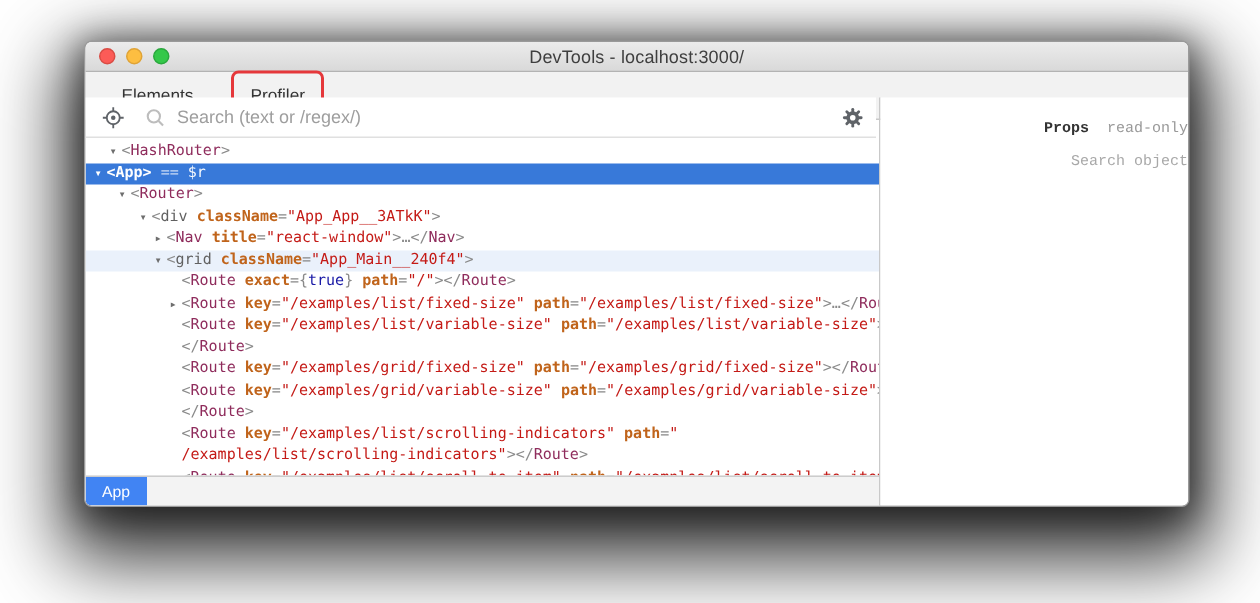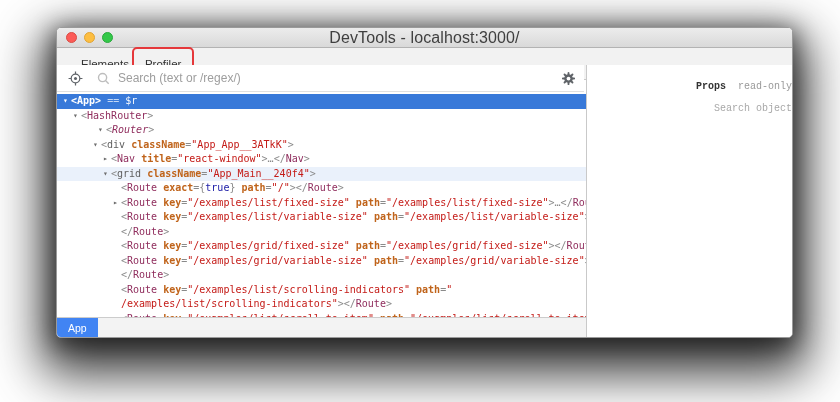--- a/index.html
+++ b/index.html
@@ -15,21 +15,21 @@
     overflow:hidden;
     border:1px solid #9a9a9a;
   }
 
   
   .titlebar {
     height:20px; background:linear-gradient(#ececec,#d9d9d9);
     border-bottom:1px solid #b3b3b3; position:relative;
     display:flex; align-items:center; justify-content:center;
   }
-  .titlebar .title { font-size:16px; color:#3f3f3f; font-weight:500; letter-spacing:.1px; }
+  .titlebar .title { font-size:12px; color:#3f3f3f; font-weight:500; letter-spacing:.1px; }
   .lights { position:absolute; left:9px; top:4px; display:flex; gap:7px; }
   .light { width:11px; height:11px; border-radius:50%; }
   .light.red { background:#fc5b57; border:1px solid #d94c44; }
   .light.yellow { background:#fdbe41; border:1px solid #dfa336; }
   .light.green { background:#34c849; border:1px solid #2aa83d; }
 
   
   .tabbar {
     height:32px; background:#f2f2f2; border-bottom:1px solid #c9c9c9;
     display:flex; align-items:center; padding-left:16px; position:relative;
@@ -131,21 +131,21 @@
         <div class="light green"></div>
       </div>
       <div class="title">DevTools - localhost:3000/</div>
     </div>
 
     <div class="tabbar">
       <div class="tab active">
         <span>Elements</span>
         <span class="underline"></span>
       </div>
-      <div class="tab" style="position:relative; ">
+      <div class="tab" style="position:relative; margin-left:22px;">
         <span>Profiler</span>
         <span class="annotation"></span>
       </div>
     </div>
 
     <div class="toolbar">
       <span class="tool-icon">
         <svg width="15" height="15" viewBox="0 0 16 16">
           <circle cx="8" cy="8" r="4.6" fill="none" stroke="#5f6368" stroke-width="1.3"></circle>
           <circle cx="8" cy="8" r="1.6" fill="#5f6368"></circle>
@@ -173,23 +173,23 @@
             <rect x="7" y="1" width="2" height="14" rx="1" transform="rotate(135 8 8)"></rect>
             <circle cx="8" cy="8" r="4.6"></circle>
           </g>
           <circle cx="8" cy="8" r="2" fill="#ffffff"></circle>
         </svg>
       </span>
     </div>
 
     <div class="leftpane">
       <div class="tree">
+          <div class="tree-row" style="padding-left: 13px;"><span class="arrow">▾</span><span class="seg-punct">&lt;</span><span class="seg-comp">HashRouter</span><span class="seg-punct">&gt;</span></div>
           <div class="tree-row selected" style="padding-left: 3px;"><span class="arrow">▾</span><span class="seg-tagSel">&lt;App&gt;</span><span class="seg-dimSel"> == </span><span class="seg-liteSel">$r</span></div>
-          <div class="tree-row" style="padding-left: 13px;"><span class="arrow">▾</span><span class="seg-punct">&lt;</span><span class="seg-comp">HashRouter</span><span class="seg-punct">&gt;</span></div>
-          <div class="tree-row" style="padding-left: 38px; font-style: italic;"><span class="arrow">▾</span><span class="seg-punct">&lt;</span><span class="seg-comp">Router</span><span class="seg-punct">&gt;</span></div>
+          <div class="tree-row" style="padding-left: 19px;"><span class="arrow">▾</span><span class="seg-punct">&lt;</span><span class="seg-comp">Router</span><span class="seg-punct">&gt;</span></div>
           <div class="tree-row" style="padding-left: 33px;"><span class="arrow">▾</span><span class="seg-punct">&lt;</span><span class="seg-dom">div</span><span class="seg-plain"> </span><span class="seg-attr">className</span><span class="seg-punct">=</span><span class="seg-str">"App_App__3ATkK"</span><span class="seg-punct">&gt;</span></div>
           <div class="tree-row" style="padding-left: 43px;"><span class="arrow">▸</span><span class="seg-punct">&lt;</span><span class="seg-comp">Nav</span><span class="seg-plain"> </span><span class="seg-attr">title</span><span class="seg-punct">=</span><span class="seg-str">"react-window"</span><span class="seg-punct">&gt;</span><span class="seg-ellipsis">…</span><span class="seg-punct">&lt;/</span><span class="seg-comp">Nav</span><span class="seg-punct">&gt;</span></div>
           <div class="tree-row hovered" style="padding-left: 43px;"><span class="arrow">▾</span><span class="seg-punct">&lt;</span><span class="seg-dom">grid</span><span class="seg-plain"> </span><span class="seg-attr">className</span><span class="seg-punct">=</span><span class="seg-str">"App_Main__240f4"</span><span class="seg-punct">&gt;</span></div>
           <div class="tree-row" style="padding-left: 53px;"><span class="arrow"></span><span class="seg-punct">&lt;</span><span class="seg-comp">Route</span><span class="seg-plain"> </span><span class="seg-attr">exact</span><span class="seg-punct">={</span><span class="seg-kw">true</span><span class="seg-punct">}</span><span class="seg-plain"> </span><span class="seg-attr">path</span><span class="seg-punct">=</span><span class="seg-str">"/"</span><span class="seg-punct">&gt;&lt;/</span><span class="seg-comp">Route</span><span class="seg-punct">&gt;</span></div>
           <div class="tree-row" style="padding-left: 53px;"><span class="arrow">▸</span><span class="seg-punct">&lt;</span><span class="seg-comp">Route</span><span class="seg-plain"> </span><span class="seg-attr">key</span><span class="seg-punct">=</span><span class="seg-str">"/examples/list/fixed-size"</span><span class="seg-plain"> </span><span class="seg-attr">path</span><span class="seg-punct">=</span><span class="seg-str">"/examples/list/fixed-size"</span><span class="seg-punct">&gt;</span><span class="seg-ellipsis">…</span><span class="seg-punct">&lt;/</span><span class="seg-comp">Route</span></div>
           <div class="tree-row" style="padding-left: 53px;"><span class="arrow"></span><span class="seg-punct">&lt;</span><span class="seg-comp">Route</span><span class="seg-plain"> </span><span class="seg-attr">key</span><span class="seg-punct">=</span><span class="seg-str">"/examples/list/variable-size"</span><span class="seg-plain"> </span><span class="seg-attr">path</span><span class="seg-punct">=</span><span class="seg-str">"/examples/list/variable-size"</span><span class="seg-punct">&gt;</span></div>
           <div class="tree-row" style="padding-left: 53px;"><span class="arrow"></span><span class="seg-punct">&lt;/</span><span class="seg-comp">Route</span><span class="seg-punct">&gt;</span></div>
           <div class="tree-row" style="padding-left: 53px;"><span class="arrow"></span><span class="seg-punct">&lt;</span><span class="seg-comp">Route</span><span class="seg-plain"> </span><span class="seg-attr">key</span><span class="seg-punct">=</span><span class="seg-str">"/examples/grid/fixed-size"</span><span class="seg-plain"> </span><span class="seg-attr">path</span><span class="seg-punct">=</span><span class="seg-str">"/examples/grid/fixed-size"</span><span class="seg-punct">&gt;&lt;/</span><span class="seg-comp">Route</span></div>
           <div class="tree-row" style="padding-left: 53px;"><span class="arrow"></span><span class="seg-punct">&lt;</span><span class="seg-comp">Route</span><span class="seg-plain"> </span><span class="seg-attr">key</span><span class="seg-punct">=</span><span class="seg-str">"/examples/grid/variable-size"</span><span class="seg-plain"> </span><span class="seg-attr">path</span><span class="seg-punct">=</span><span class="seg-str">"/examples/grid/variable-size"</span><span class="seg-punct">&gt;</span></div>
           <div class="tree-row" style="padding-left: 53px;"><span class="arrow"></span><span class="seg-punct">&lt;/</span><span class="seg-comp">Route</span><span class="seg-punct">&gt;</span></div>

